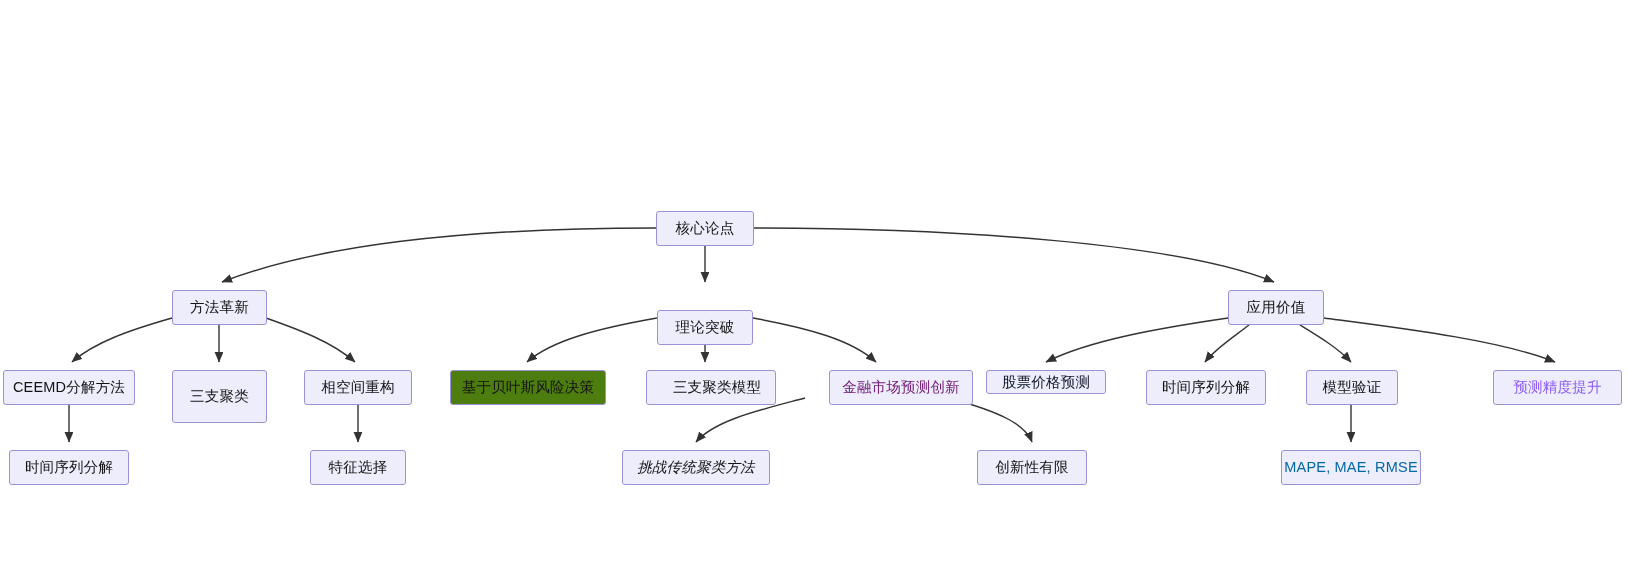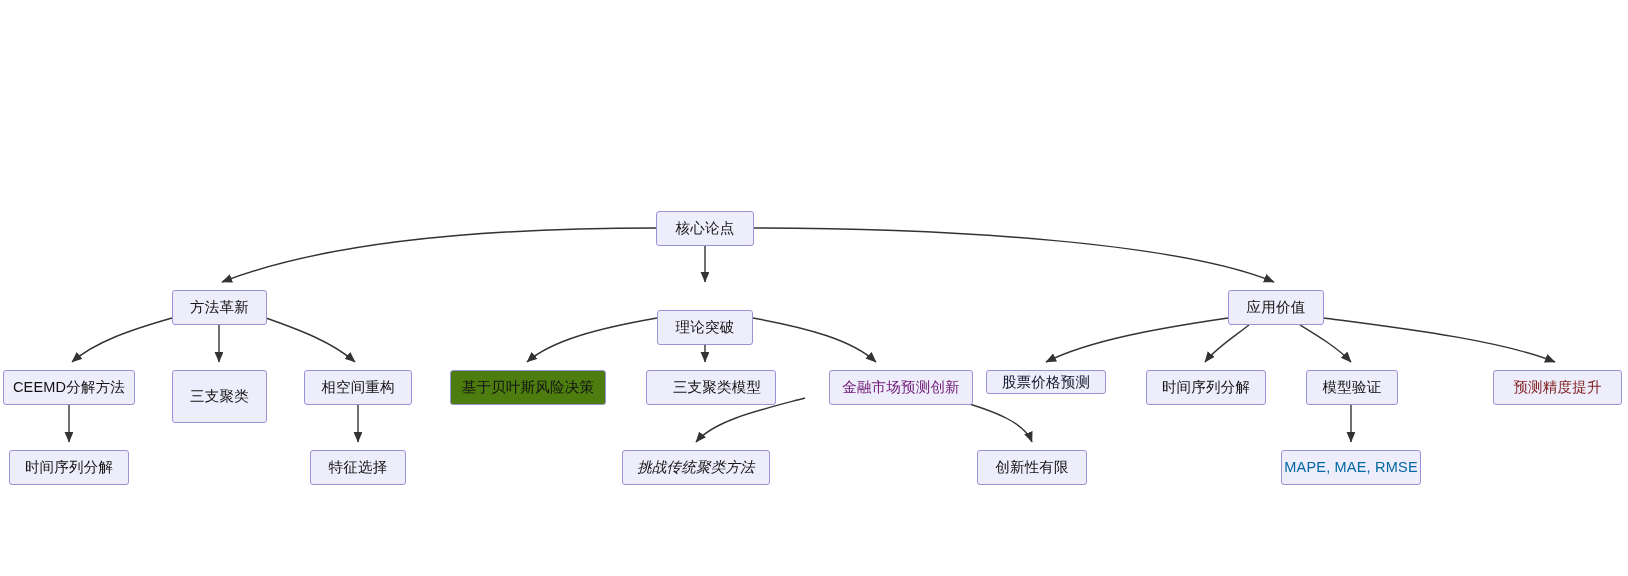--- a/index.html
+++ b/index.html
@@ -111,21 +111,21 @@
       </div>
       <div class="node" style="left: 986px; top: 370px; width: 120px; height: 24px; background: rgb(237, 237, 251); border-color: rgb(154, 146, 214); color: #0f172a; align-items: center;">
         <span class="node-label">股票价格预测</span>
       </div>
       <div class="node" style="left: 1146px; top: 370px; width: 120px; height: 35px; background: rgb(237, 237, 251); border-color: rgb(154, 146, 214); color: rgb(19, 19, 19);">
         <span class="node-label">时间序列分解</span>
       </div>
       <div class="node" style="left: 1306px; top: 370px; width: 92px; height: 35px; background: rgb(237, 237, 251); border-color: rgb(154, 146, 214); color: rgb(19, 19, 19);">
         <span class="node-label">模型验证</span>
       </div>
-      <div class="node" style="left: 1493px; top: 370px; width: 129px; height: 35px; background: rgb(237, 237, 251); border-color: rgb(154, 146, 214); color: #7f1d1d;">
+      <div class="node" style="left: 1493px; top: 370px; width: 129px; height: 35px; background: rgb(237, 237, 251); border-color: rgb(154, 146, 214); color: #8b5cf6;">
         <span class="node-label">预测精度提升</span>
       </div>
       <div class="node" style="left: 9px; top: 450px; width: 120px; height: 35px; background: rgb(237, 237, 251); border-color: rgb(154, 146, 214); color: rgb(19, 19, 19);">
         <span class="node-label">时间序列分解</span>
       </div>
       <div class="node" style="left: 310px; top: 450px; width: 96px; height: 35px; background: rgb(237, 237, 251); border-color: rgb(154, 146, 214); color: rgb(19, 19, 19);">
         <span class="node-label">特征选择</span>
       </div>
       <div class="node" style="left: 622px; top: 450px; width: 148px; height: 35px; background: rgb(237, 237, 251); border-color: rgb(154, 146, 214); color: rgb(19, 19, 19); font-style: italic;">
         <span class="node-label">挑战传统聚类方法</span>

